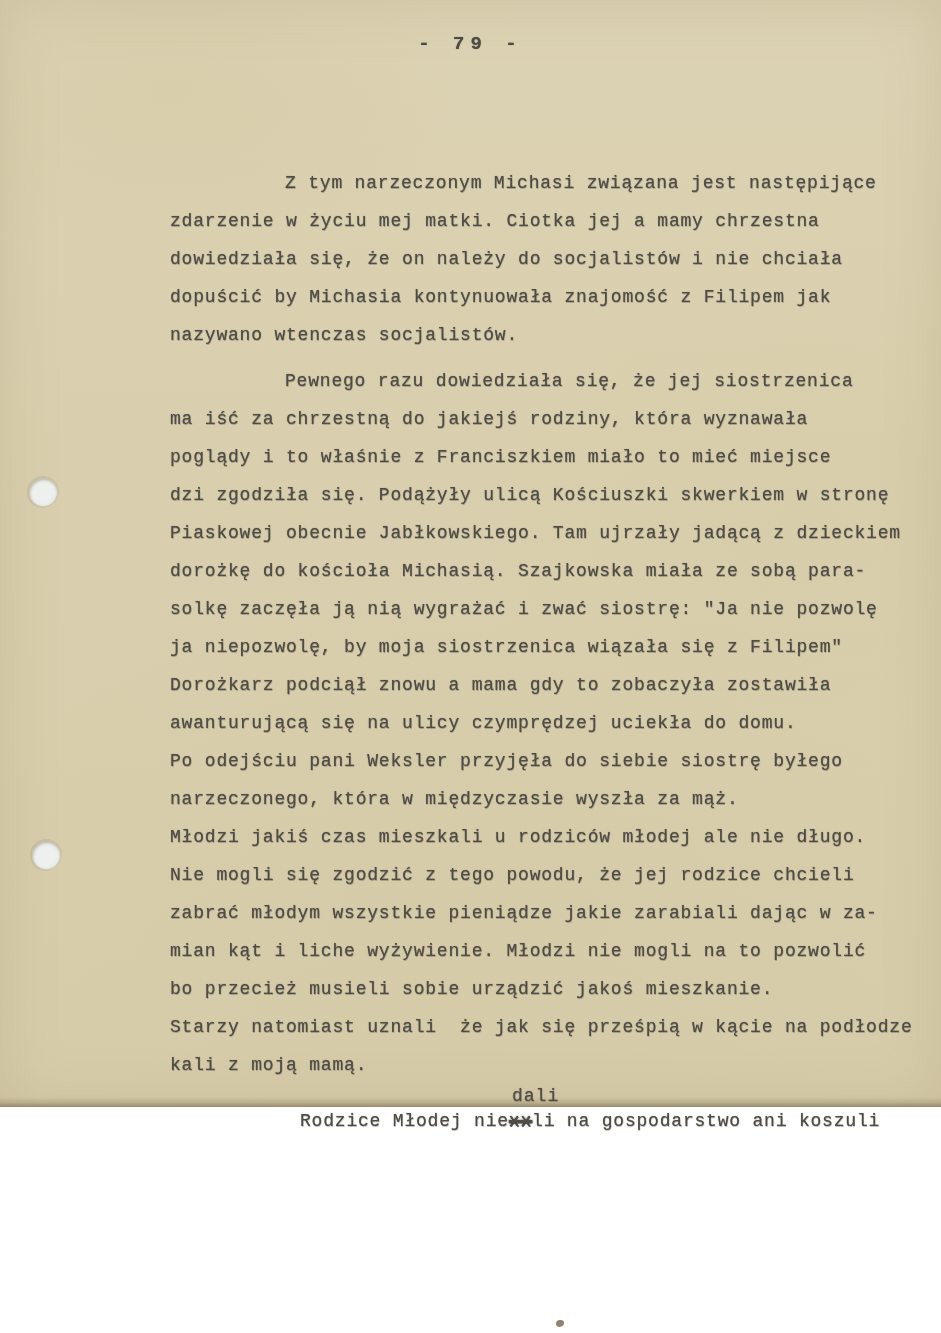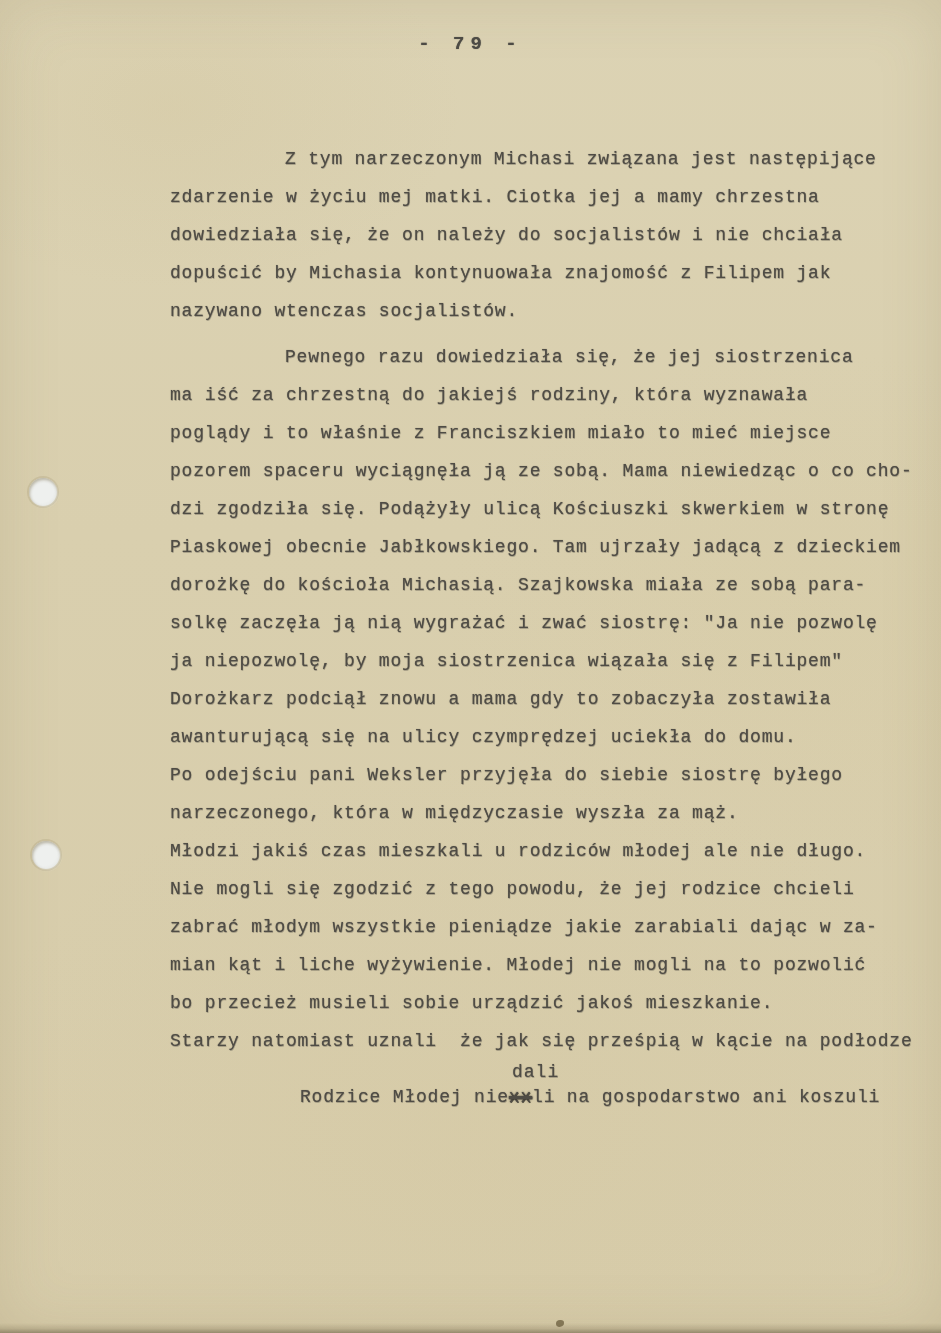--- a/index.html
+++ b/index.html
@@ -6,21 +6,21 @@
     margin: 0;
     padding: 0;
     width: 941px;
     height: 1333px;
     overflow: hidden;
     font-family: "Liberation Mono", "DejaVu Sans Mono", monospace;
   }
   .paper {
     position: relative;
     width: 941px;
-    height: 1333px;
+    height: 1107px;
     background:
       radial-gradient(ellipse 420px 260px at 18% 8%, rgba(196,178,128,0.14), rgba(196,178,128,0) 70%),
       radial-gradient(ellipse 520px 380px at 86% 46%, rgba(214,200,156,0.20), rgba(214,200,156,0) 70%),
       radial-gradient(ellipse 700px 500px at 50% 85%, rgba(205,190,145,0.12), rgba(205,190,145,0) 75%),
       linear-gradient(180deg, #dcd3b4 0%, #d9cfae 40%, #d7ccaa 100%);
     box-shadow: inset 0 0 60px rgba(135,118,78,0.18);
   }
   .page-number {
     position: absolute;
     top: 33px;
@@ -29,21 +29,21 @@
     text-align: center;
     font-size: 19px;
     font-weight: bold;
     letter-spacing: 6px;
     color: #4d4b45;
     text-shadow: 0 0 1px rgba(70,68,62,0.7);
     white-space: pre;
   }
   .text-block {
     position: absolute;
-    top: 140px;
+    top: 164px;
     left: 170px;
     width: 760px;
     color: #4f4c45;
     font-size: 18px;
     letter-spacing: 0.8px;
     line-height: 38px;
     text-shadow: 0 0 1px rgba(80,77,70,0.65), 0.5px 0.5px 0 rgba(80,77,70,0.3);
   }
   .line { white-space: pre; }
   .indent { text-indent: 115px; }
@@ -106,36 +106,36 @@
       <div class="line">zdarzenie w życiu mej matki. Ciotka jej a mamy chrzestna</div>
       <div class="line">dowiedziała się, że on należy do socjalistów i nie chciała</div>
       <div class="line">dopuścić by Michasia kontynuowała znajomość z Filipem jak</div>
       <div class="line">nazywano wtenczas socjalistów.</div>
     </div>
 
     <div class="para para2">
       <div class="line indent">Pewnego razu dowiedziała się, że jej siostrzenica</div>
       <div class="line">ma iść za chrzestną do jakiejś rodziny, która wyznawała</div>
       <div class="line">poglądy i to właśnie z Franciszkiem miało to mieć miejsce</div>
-      <div class="line">pozorem spaceru wyciągnęła ją ze sobą. Mama niewiedząc o co cho-</div>
       <div class="line">dzi zgodziła się. Podążyły ulicą Kościuszki skwerkiem w stronę</div>
       <div class="line">Piaskowej obecnie Jabłkowskiego. Tam ujrzały jadącą z dzieckiem</div>
       <div class="line">dorożkę do kościoła Michasią. Szajkowska miała ze sobą para-</div>
       <div class="line">solkę zaczęła ją nią wygrażać i zwać siostrę: "Ja nie pozwolę</div>
       <div class="line">ja niepozwolę, by moja siostrzenica wiązała się z Filipem"</div>
       <div class="line">Dorożkarz podciął znowu a mama gdy to zobaczyła zostawiła</div>
       <div class="line">awanturującą się na ulicy czymprędzej uciekła do domu.</div>
       <div class="line">Po odejściu pani Weksler przyjęła do siebie siostrę byłego</div>
       <div class="line">narzeczonego, która w międzyczasie wyszła za mąż.</div>
       <div class="line">Młodzi jakiś czas mieszkali u rodziców młodej ale nie długo.</div>
       <div class="line">Nie mogli się zgodzić z tego powodu, że jej rodzice chcieli</div>
       <div class="line">zabrać młodym wszystkie pieniądze jakie zarabiali dając w za-</div>
-      <div class="line">mian kąt i liche wyżywienie. Młodej nie mogli na to pozwolić</div>
+      <div class="line">mian kąt i liche wyżywienie. Młodzi nie mogli na to pozwolić</div>
       <div class="line">bo przecież musieli sobie urządzić jakoś mieszkanie.</div>
       <div class="line">Starzy natomiast uznali  że jak się prześpią w kącie na podłodze</div>
+      <div class="line">kali z moją mamą.</div>
     </div>
 
     <div class="line correction">dali</div>
 
     <div class="line lastline"><span>Rodzice Młodej nie</span><span class="struck">xx</span><span>li na gospodarstwo ani koszuli</span></div>
 
   </div>
 
   <div class="bottom-shadow"></div>
   <div class="speck"></div>

